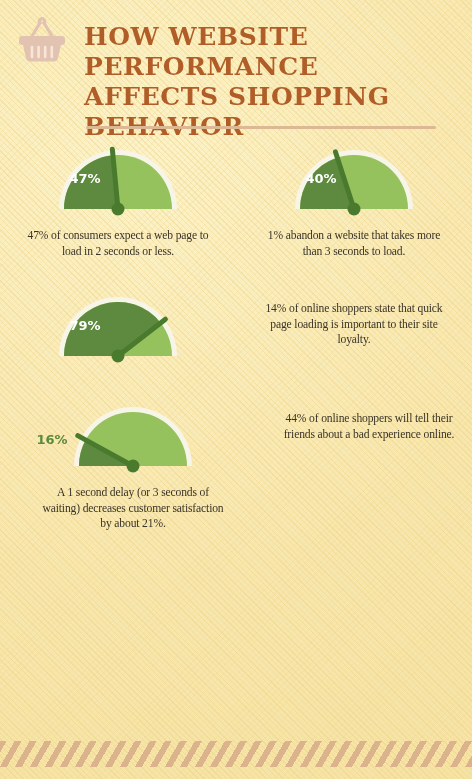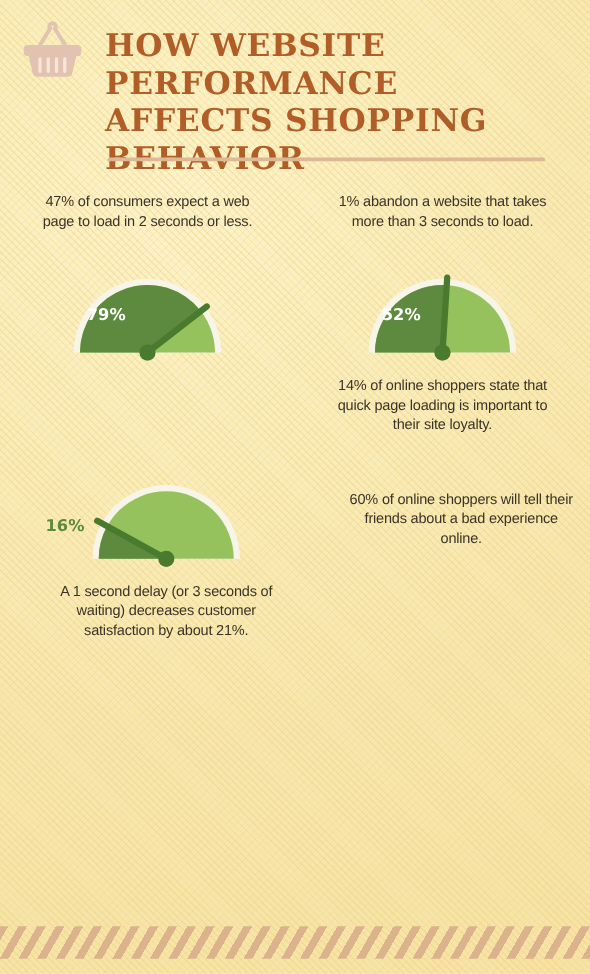--- a/index.html
+++ b/index.html
@@ -39,21 +39,21 @@
 
   
   .grid{position:absolute;left:0;top:146px;width:472px;}
   .row{position:relative;width:472px;display:flex;}
   .cell{width:236px;position:relative;display:flex;flex-direction:column;align-items:center;}
   .gauge-wrap{position:relative;width:130px;height:74px;margin:0 auto;}
   .gauge-svg{display:block;overflow:visible;}
   .caption{
     width:184px;margin:8px auto 0;
     text-align:center;
-    font-family:Liberation Sans, sans-serif;
+    font-family:Liberation Serif, serif;
     font-size:11.6px;line-height:15.5px;
     color:#3a3327;
     letter-spacing:-0.15px;
   }
   .pct-label{
     font-family:"DejaVu Sans", sans-serif;
     font-weight:bold;font-size:13px;fill:#ffffff;
   }
   .pct-label-outside{
     font-family:"DejaVu Sans", sans-serif;
@@ -94,70 +94,80 @@
       </svg>
     </span>
     <div class="title">How Website Performance Affects Shopping Behavior</div>
     <div class="divider"></div>
   </div>
 
   <div class="grid">
 
     <div class="row">
       <div class="cell">
+        <div class="gauge-wrap">
+          <svg class="gauge-svg" width="130" height="74" viewBox="0 0 130 74">
+              <path d="M 65 63 L 6 62.99999999999999 A 59 59 0 0 1 124 63 Z" fill="#f7f4e8"></path>
+              <path d="M 65 63 L 11 62.99999999999999 A 54 54 0 0 1 119 63 Z" fill="#96c25e"></path>
+              <path d="M 65 63 L 11 62.99999999999999 A 54 54 0 0 1 59.91815108080022 9.239653911433678 Z" fill="#5d8a3e"></path>
+              <line x1="65" y1="63" x2="59.353501200889134" y2="3.266282123815202" stroke="#4a7a2e" stroke-width="5" stroke-linecap="round"></line>
+              <circle cx="65" cy="63" r="6.5" fill="#4a7a2e"></circle>
+              <text x="32" y="37" class="pct-label" text-anchor="middle">47%</text>
+            </svg>
+        </div>
         <div class="caption">47% of consumers expect a web page to load in 2 seconds or less.</div>
       </div>
       <div class="cell">
+        <div class="gauge-wrap">
+          <svg class="gauge-svg" width="130" height="74" viewBox="0 0 130 74">
+              <path d="M 65 63 L 6 62.99999999999999 A 59 59 0 0 1 124 63 Z" fill="#f7f4e8"></path>
+              <path d="M 65 63 L 11 62.99999999999999 A 54 54 0 0 1 119 63 Z" fill="#96c25e"></path>
+              <path d="M 65 63 L 11 62.99999999999999 A 54 54 0 0 1 48.31308230375284 11.642948120061703 Z" fill="#5d8a3e"></path>
+              <line x1="65" y1="63" x2="46.458980337503164" y2="5.9366090222907815" stroke="#4a7a2e" stroke-width="5" stroke-linecap="round"></line>
+              <circle cx="65" cy="63" r="6.5" fill="#4a7a2e"></circle>
+              <text x="32" y="37" class="pct-label" text-anchor="middle">40%</text>
+            </svg>
+        </div>
         <div class="caption">1% abandon a website that takes more than 3 seconds to load.</div>
       </div>
     </div>
 
     <div class="row" style="margin-top:34px;">
       <div class="cell">
         <div class="gauge-wrap">
           <svg class="gauge-svg" width="130" height="74" viewBox="0 0 130 74">
               <path d="M 65 63 L 6 62.99999999999999 A 59 59 0 0 1 124 63 Z" fill="#f7f4e8"></path>
               <path d="M 65 63 L 11 62.99999999999999 A 54 54 0 0 1 119 63 Z" fill="#96c25e"></path>
               <path d="M 65 63 L 11 62.99999999999999 A 54 54 0 0 1 107.66837066828728 29.90301910273928 Z" fill="#5d8a3e"></path>
               <line x1="65" y1="63" x2="112.40930074254143" y2="26.225576780821427" stroke="#4a7a2e" stroke-width="5" stroke-linecap="round"></line>
               <circle cx="65" cy="63" r="6.5" fill="#4a7a2e"></circle>
               <text x="32" y="37" class="pct-label" text-anchor="middle">79%</text>
             </svg>
         </div>
       </div>
       <div class="cell">
-        <div class="gauge-wrap">
-          <svg class="gauge-svg" width="130" height="74" viewBox="0 0 130 74">
-              <path d="M 65 63 L 6 62.99999999999999 A 59 59 0 0 1 124 63 Z" fill="#f7f4e8"></path>
-              <path d="M 65 63 L 11 62.99999999999999 A 54 54 0 0 1 119 63 Z" fill="#96c25e"></path>
-              <path d="M 65 63 L 11 62.99999999999999 A 54 54 0 0 1 68.39068805458292 9.106556664873338 Z" fill="#5d8a3e"></path>
-              <line x1="65" y1="63" x2="68.76743117175882" y2="3.1183962943037074" stroke="#4a7a2e" stroke-width="5" stroke-linecap="round"></line>
-              <circle cx="65" cy="63" r="6.5" fill="#4a7a2e"></circle>
-              <text x="32" y="37" class="pct-label" text-anchor="middle">52%</text>
-            </svg>
-        </div>
         <div class="caption">14% of online shoppers state that quick page loading is important to their site loyalty.</div>
       </div>
     </div>
 
     <div class="row" style="margin-top:36px;padding-left:15px;">
       <div class="cell">
         <div class="gauge-wrap">
           <svg class="gauge-svg" width="130" height="74" viewBox="0 0 130 74">
               <path d="M 65 63 L 6 62.99999999999999 A 59 59 0 0 1 124 63 Z" fill="#f7f4e8"></path>
               <path d="M 65 63 L 11 62.99999999999999 A 54 54 0 0 1 119 63 Z" fill="#96c25e"></path>
               <path d="M 65 63 L 11 62.99999999999999 A 54 54 0 0 1 17.67943927763138 36.98530159850736 Z" fill="#5d8a3e"></path>
               <line x1="65" y1="63" x2="9.792679157236606" y2="32.649518531591916" stroke="#4a7a2e" stroke-width="5" stroke-linecap="round"></line>
               <circle cx="65" cy="63" r="6.5" fill="#4a7a2e"></circle>
               <text x="-16" y="41" class="pct-label-outside" text-anchor="middle">16%</text>
             </svg>
         </div>
         <div class="caption">A 1 second delay (or 3 seconds of waiting) decreases customer satisfaction by about 21%.</div>
       </div>
       <div class="cell">
-        <div class="caption">60% of online shoppers will tell their friends about a bad experience online.</div>
+        <div class="caption">44% of online shoppers will tell their friends about a bad experience online.</div>
       </div>
     </div>
 
   </div>
 
   <div class="stripes"></div>
 </div>
 
 </body></html>

